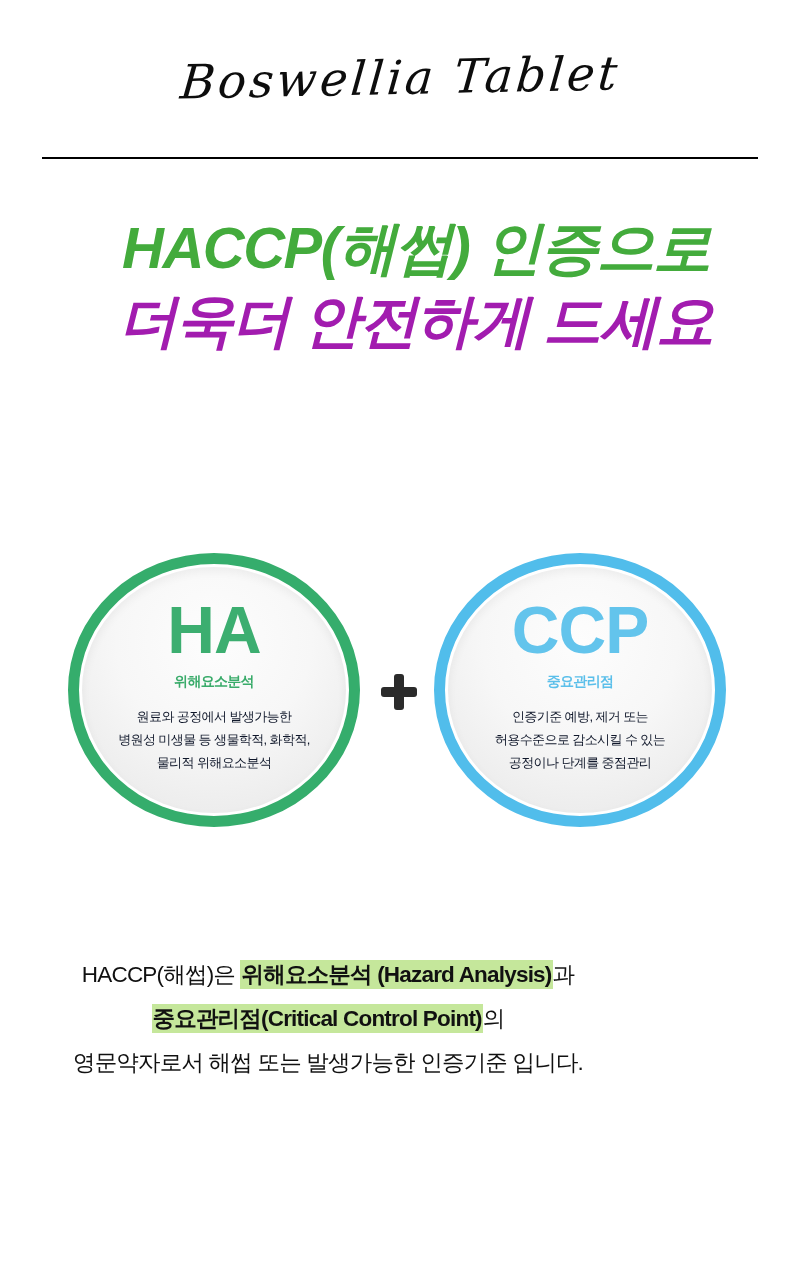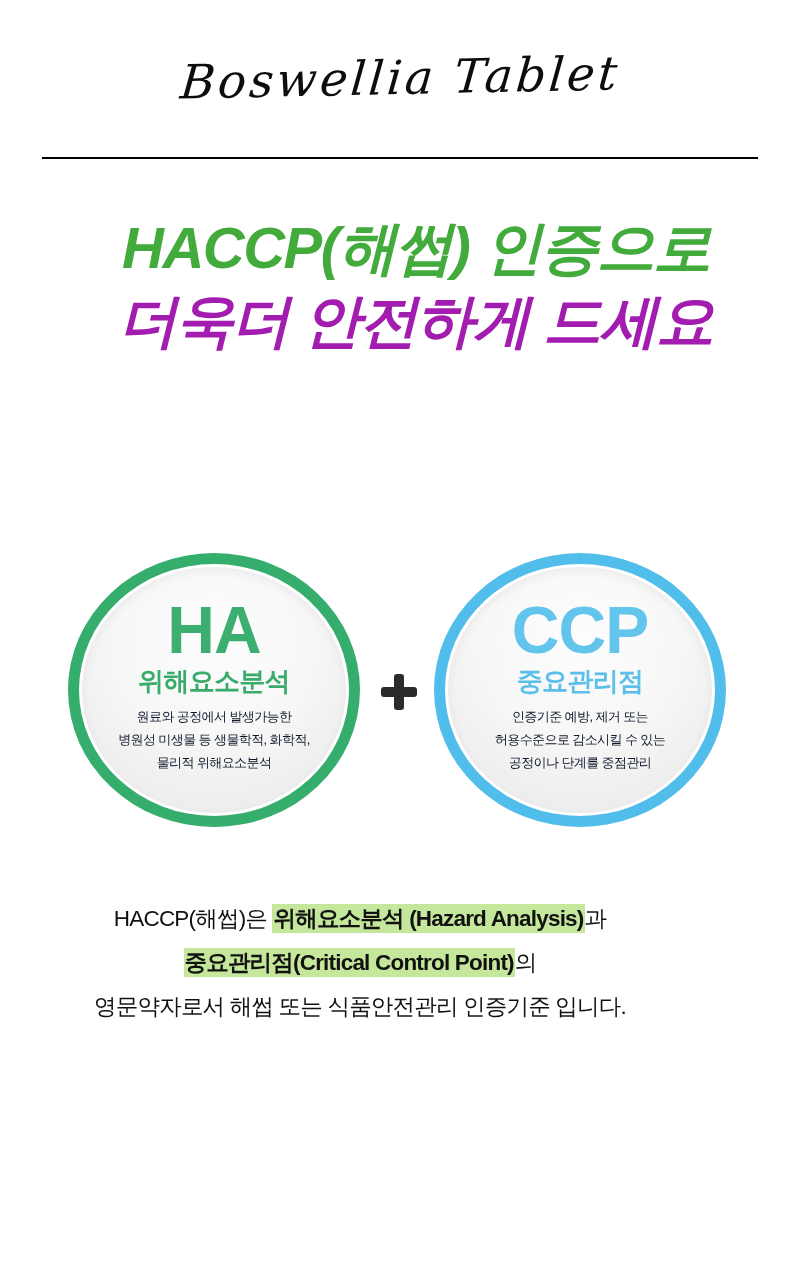--- a/index.html
+++ b/index.html
@@ -136,21 +136,21 @@
     font-size: 66px;
     line-height: 68px;
     letter-spacing: -1px;
   }
   .circle-ha .circle-acronym { color: #3cae70; }
   .circle-ccp .circle-acronym { color: #63c4ec; }
 
   .circle-subtitle {
     font-family: "Liberation Sans", "DejaVu Sans", sans-serif;
     font-weight: 700;
-    font-size: 26px;
+    font-size: 14px;
     line-height: 30px;
     letter-spacing: -0.7px;
     margin-top: 2px;
   }
   .circle-ha .circle-subtitle { color: #39ab6a; }
   .circle-ccp .circle-subtitle { color: #5bbfea; }
 
   .circle-desc {
     margin-top: 9px;
     font-family: "Liberation Sans", "DejaVu Sans", sans-serif;
@@ -181,30 +181,29 @@
     width: 36px; height: 10px;
   }
   .plus-sign i.bar-v {
     left: 13px; top: 0;
     width: 10px; height: 36px;
   }
 
   
   .footer-text {
     position: absolute;
-    top: 897px;
+    top: 953px;
     left: 0;
     width: 656px;
     text-align: center;
     font-family: "Liberation Sans", "DejaVu Sans", sans-serif;
     font-size: 22.5px;
     line-height: 44px;
     letter-spacing: -0.8px;
     color: #111111;
-    margin-left: 32px;
   }
 
   .footer-line { display: block; white-space: nowrap; }
 
   .footer-line .hl {
     background: #c5e79b;
     font-weight: 700;
     padding: 2px 1px;
     box-decoration-break: clone;
     -webkit-box-decoration-break: clone;
@@ -257,16 +256,16 @@
           <span>공정이나 단계를 중점관리</span>
         </div>
       </div>
     </div>
 
   </div>
 
   <div class="footer-text">
     <span class="footer-line"><span class="plain">HACCP(해썹)은 </span><span class="hl">위해요소분석 (Hazard Analysis)</span><span class="plain">과</span></span>
     <span class="footer-line"><span class="hl">중요관리점(Critical Control Point)</span><span class="plain">의</span></span>
-    <span class="footer-line"><span class="plain">영문약자로서 해썹 또는 식품안전관리 인증기준 입니다.</span></span>
+    <span class="footer-line"><span class="plain">영문약자로서 해썹 또는 발생가능한 인증기준 입니다.</span></span>
   </div>
 
 </div>
 
 </body></html>

